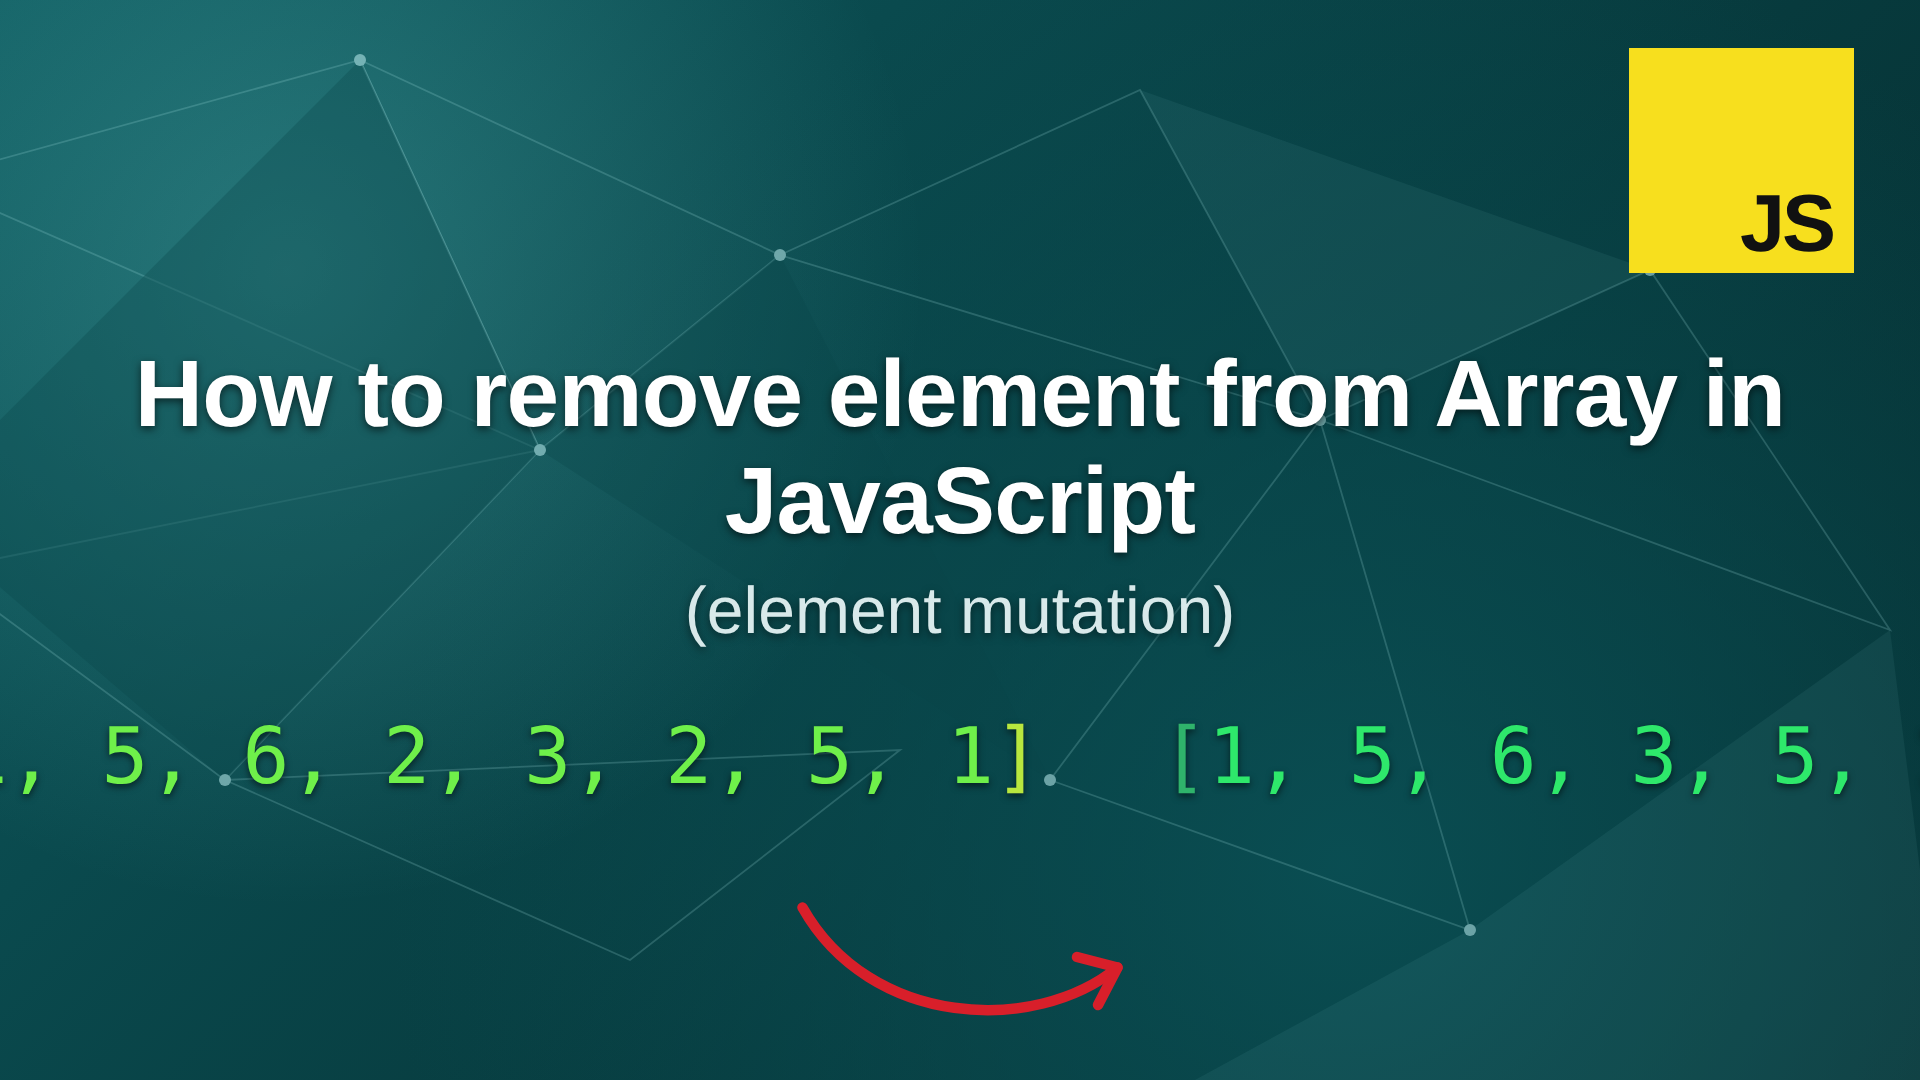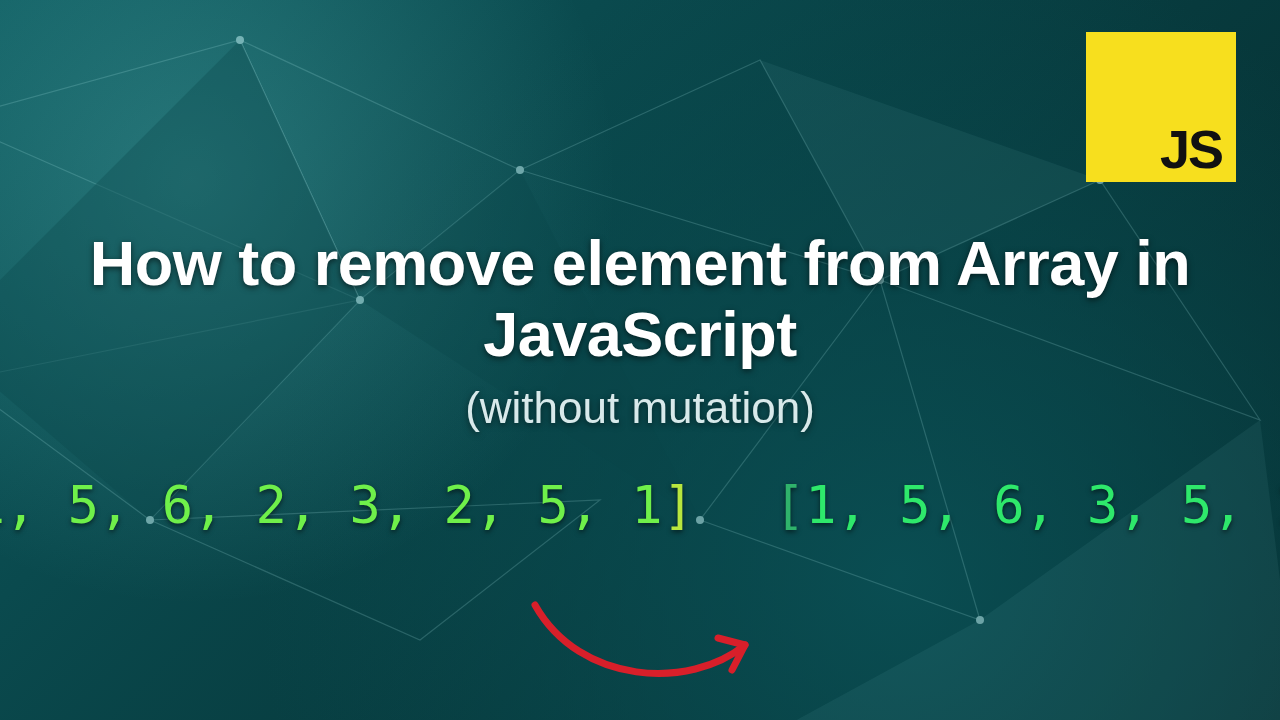--- a/index.html
+++ b/index.html
@@ -115,21 +115,21 @@
     </g>
   </svg>
 </div>
 
 <div class="js-badge">
   <span>JS</span>
 </div>
 
 <div class="content">
   <div class="title">How to remove element from Array in JavaScript</div>
-  <div class="subtitle">(without mutation)</div>
+  <div class="subtitle">(element mutation)</div>
 
   <div class="arrays">
     <div class="arr">
       <span id="arr-in"><span class="n1">1</span><span class="c1">, </span><span class="n1">5</span><span class="c1">, </span><span class="n1">6</span><span class="c1">, </span><span class="n1">2</span><span class="c1">, </span><span class="n1">3</span><span class="c1">, </span><span class="n1">2</span><span class="c1">, </span><span class="n1">5</span><span class="c1">, </span><span class="n1">1</span></span><span class="br1">]</span>
     </div>
     <div class="arr">
       <span class="br2">[</span><span id="arr-out"><span class="n2">1</span><span class="c2">, </span><span class="n2">5</span><span class="c2">, </span><span class="n2">6</span><span class="c2">, </span><span class="n2">3</span><span class="c2">, </span><span class="n2">5</span><span class="c2">, </span><span class="n2">1</span></span>
     </div>
   </div>
 </div>

